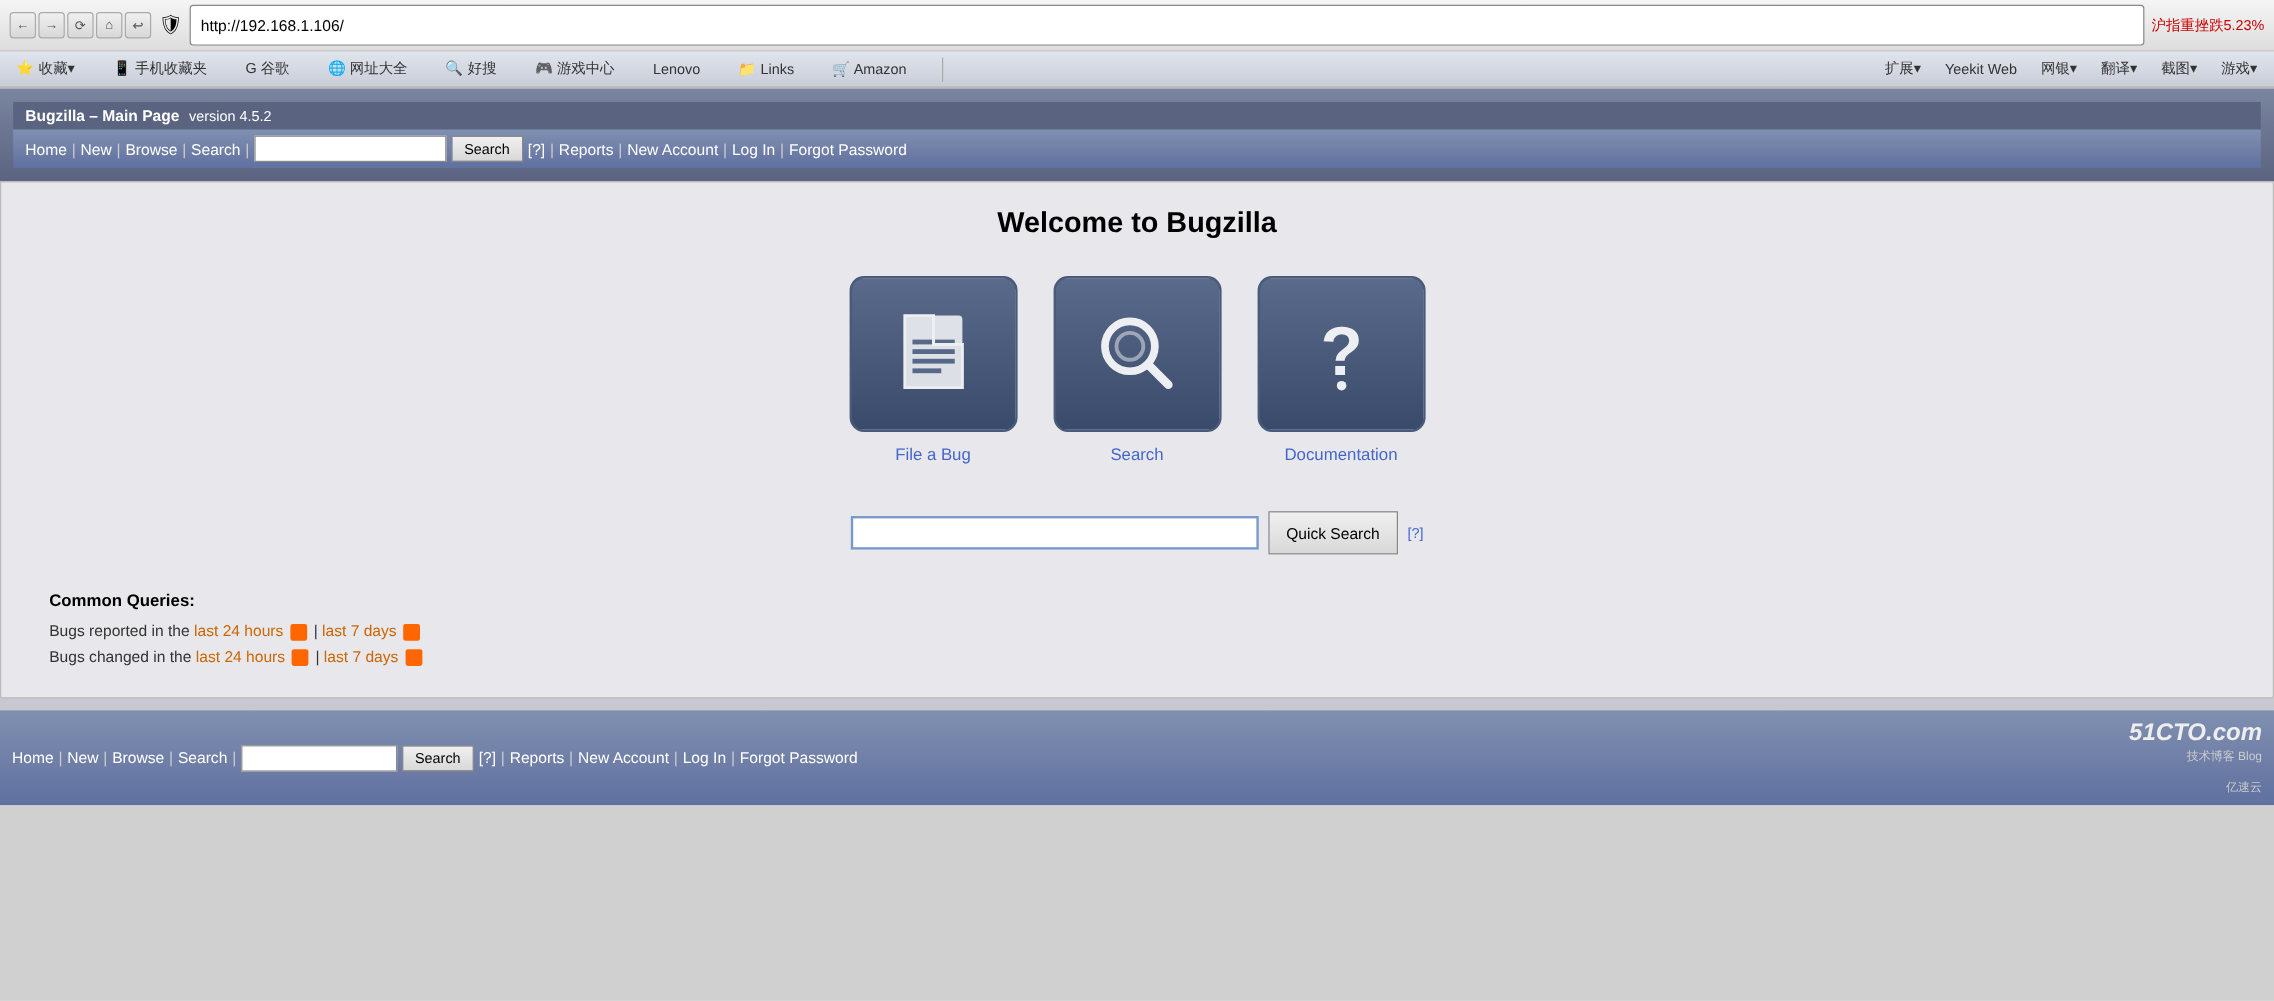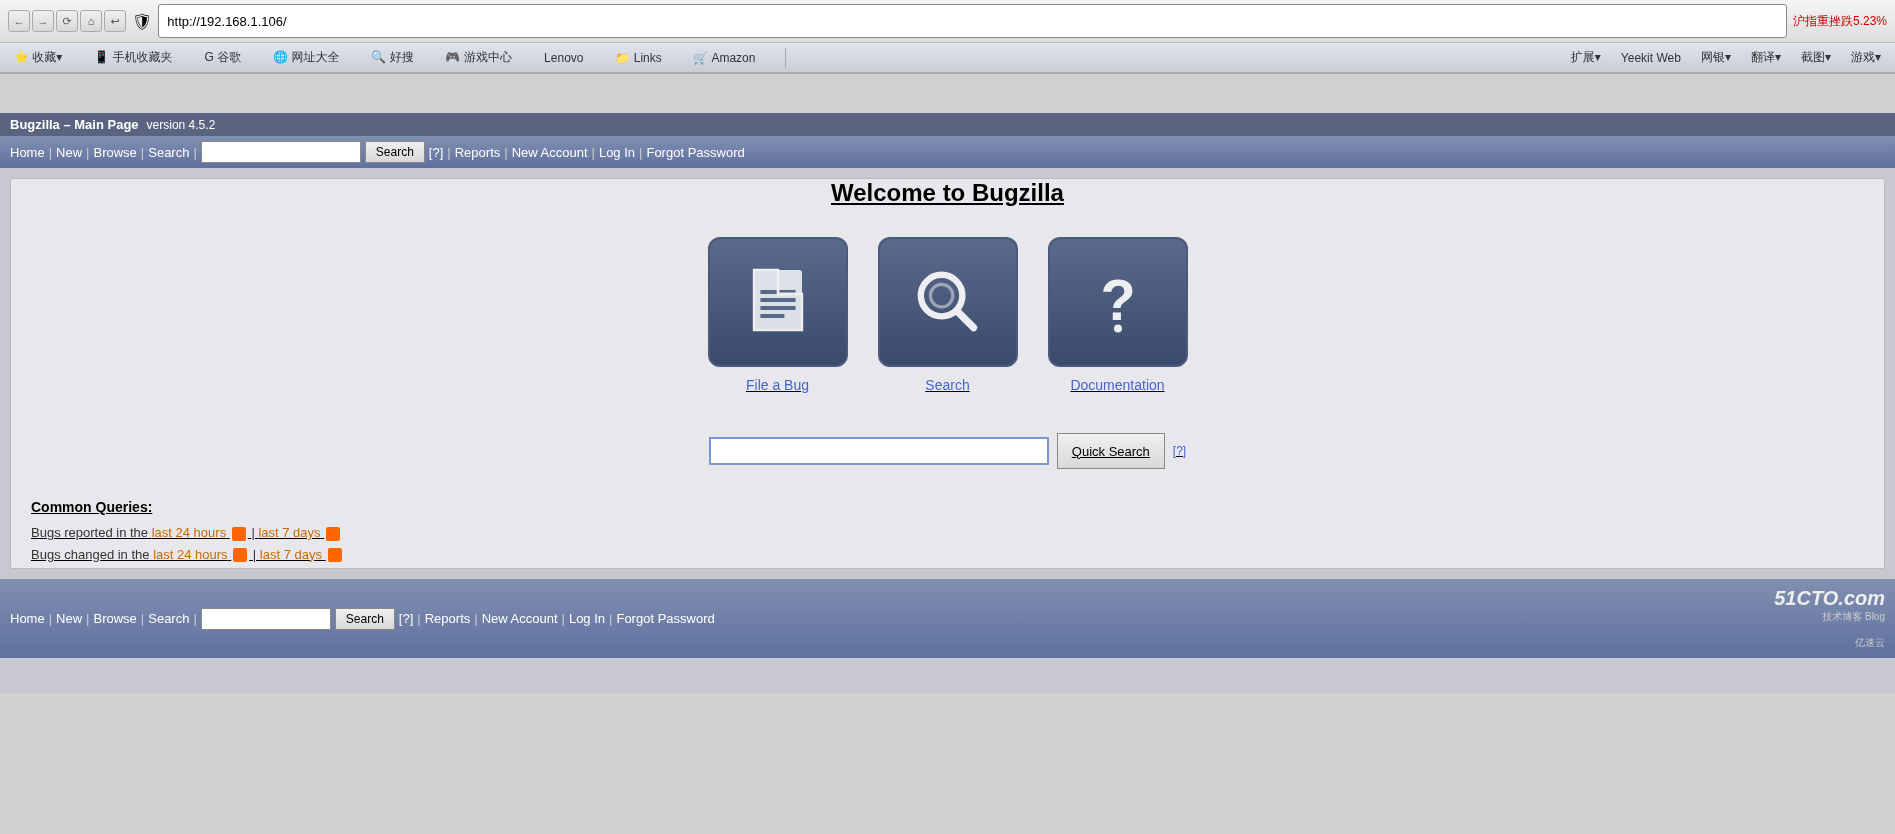--- a/index.html
+++ b/index.html
@@ -61,22 +61,21 @@
 
     
     .page-wrapper {
       background: #c8c8d0;
       min-height: 580px;
     }
 
     
     .bugzilla-header {
       background: linear-gradient(to bottom, #7a85a0, #5a6480);
-      padding: 0;
-      margin-top: 39px;
+      padding: 11px;
     }
     .bugzilla-title-bar {
       background: #5a6480;
       color: white;
       padding: 4px 10px;
       font-size: 13px;
       font-weight: bold;
       display: flex;
       align-items: center;
       gap: 8px;
@@ -118,24 +117,23 @@
     .nav-help-link {
       color: #ccc;
       text-decoration: none;
       font-size: 12px;
       margin-left: 4px;
     }
 
     
     .main-content {
       background: #e8e8ec;
-      margin: 10px;
+      padding: 20px;
       border: 1px solid #bbb;
       border-radius: 2px;
-      text-decoration: underline;
     }
 
     .welcome-title {
       text-align: center;
       font-size: 24px;
       font-weight: bold;
       color: #000;
       margin-bottom: 30px;
     }
 

